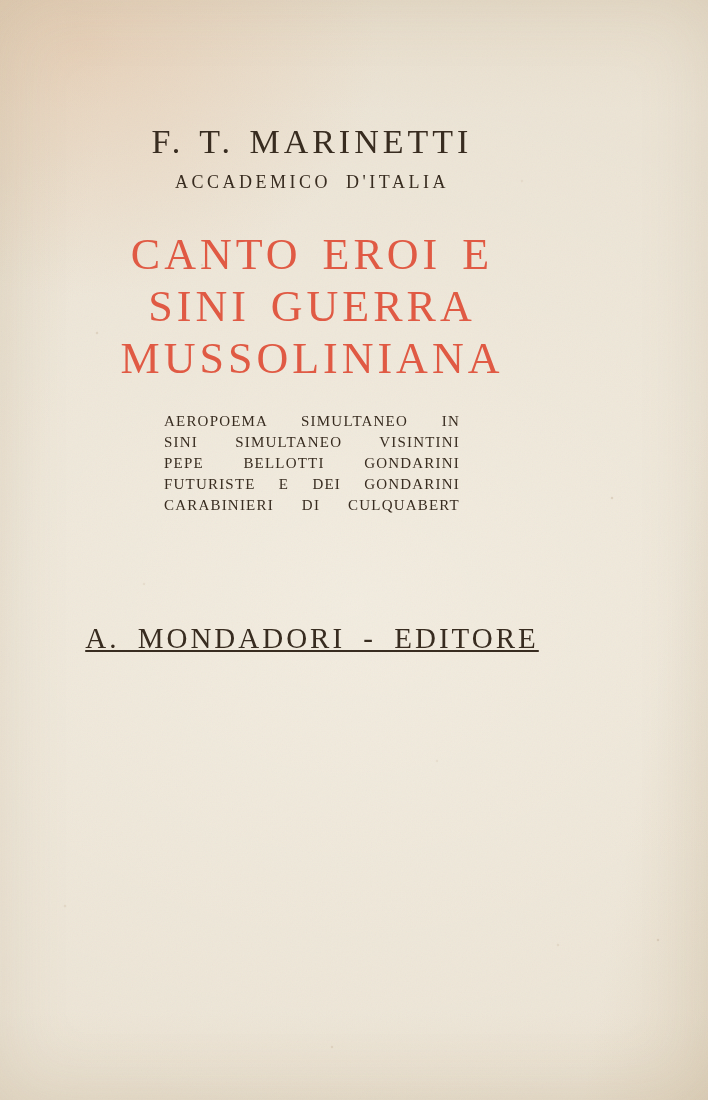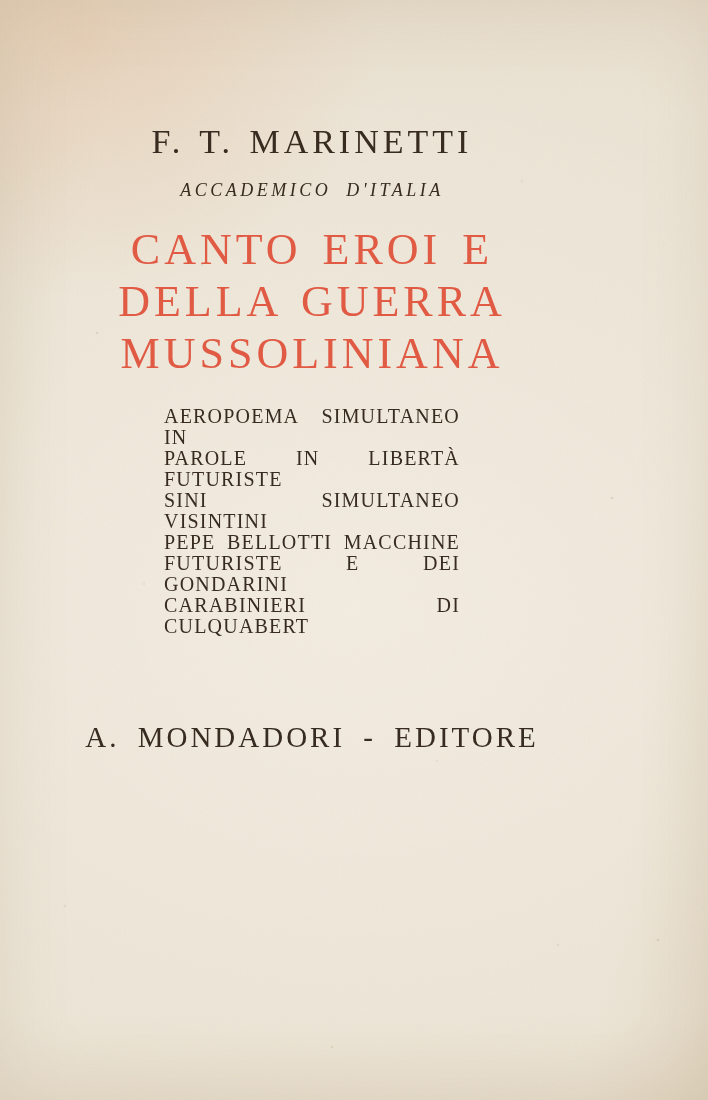--- a/index.html
+++ b/index.html
@@ -50,53 +50,53 @@
     text-align:center;
     color:var(--ink);
   }
   .author{
     font-size:34px;
     line-height:40px;
     letter-spacing:4px;
     word-spacing:3px;
   }
   .author-title{
-    margin-top:16px;
+    margin-top:8px;
     font-size:18px;
     line-height:24px;
     letter-spacing:3.5px;
     word-spacing:7px;
-    font-style:italic;
   }
   .book-title{
-    margin-top:22px;
+    margin-top:35px;
     color:var(--title_red);
     font-size:44px;
     line-height:52px;
     letter-spacing:4px;
     word-spacing:6px;
   }
   .subtitle{
     margin:26px auto 0;
     width:296px;
-    font-size:20px;
+    font-size:15px;
     line-height:21px;
     letter-spacing:1.2px;
     text-align:justify;
   }
   .subtitle .sline{
     text-align:justify;
     text-align-last:justify;
   }
   .publisher{
-    margin-top:82px;
+    margin-top:104px;
     font-size:29px;
     line-height:36px;
     letter-spacing:3px;
     word-spacing:8px;
+    text-decoration:underline;
   }
 </style>
 </head>
 <body>
 
 <div class="page">
 
   <svg class="grain" xmlns="http://www.w3.org/2000/svg">
     <filter id="n">
         <feTurbulence type="fractalNoise" baseFrequency="0.8" numOctaves="2" stitchTiles="stitch"></feTurbulence>
@@ -105,29 +105,28 @@
   </svg>
 
   <div class="content">
 
     <div class="author">F. T. MARINETTI</div>
 
     <div class="author-title">ACCADEMICO D'ITALIA</div>
 
     <div class="book-title">
       <div class="tline">CANTO EROI E</div>
-      <div class="tline">DELLA GUERRA</div>
+      <div class="tline">SINI GUERRA</div>
       <div class="tline">MUSSOLINIANA</div>
     </div>
 
     <div class="subtitle">
       <div class="sline">AEROPOEMA SIMULTANEO IN</div>
-      <div class="sline">PAROLE IN LIBERTÀ FUTURISTE</div>
       <div class="sline">SINI SIMULTANEO VISINTINI</div>
-      <div class="sline">PEPE BELLOTTI MACCHINE</div>
+      <div class="sline">PEPE BELLOTTI GONDARINI</div>
       <div class="sline">FUTURISTE E DEI GONDARINI</div>
       <div class="sline">CARABINIERI DI CULQUABERT</div>
     </div>
 
     <div class="publisher">A. MONDADORI - EDITORE</div>
 
   </div>
 </div>
 
 </body></html>

